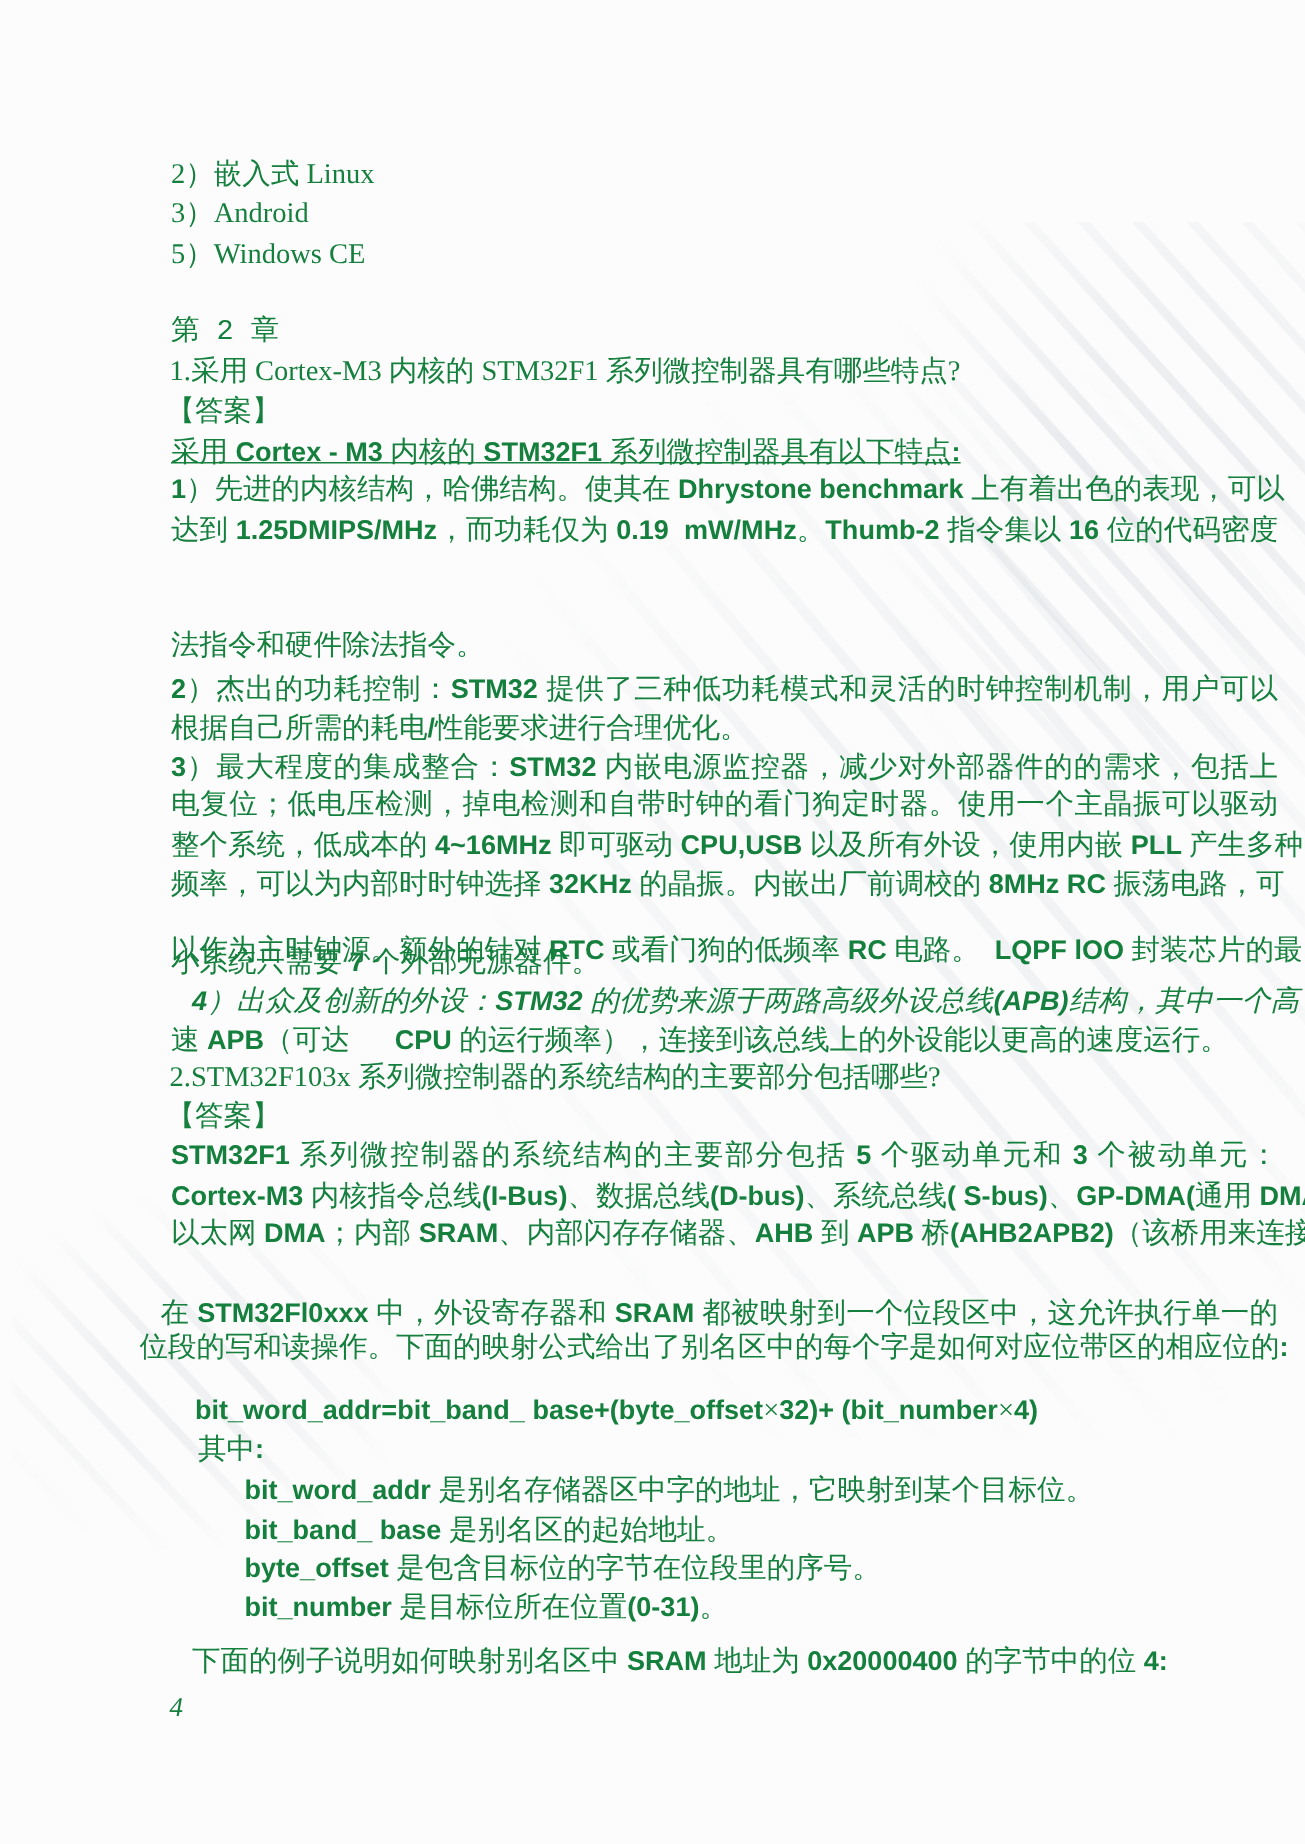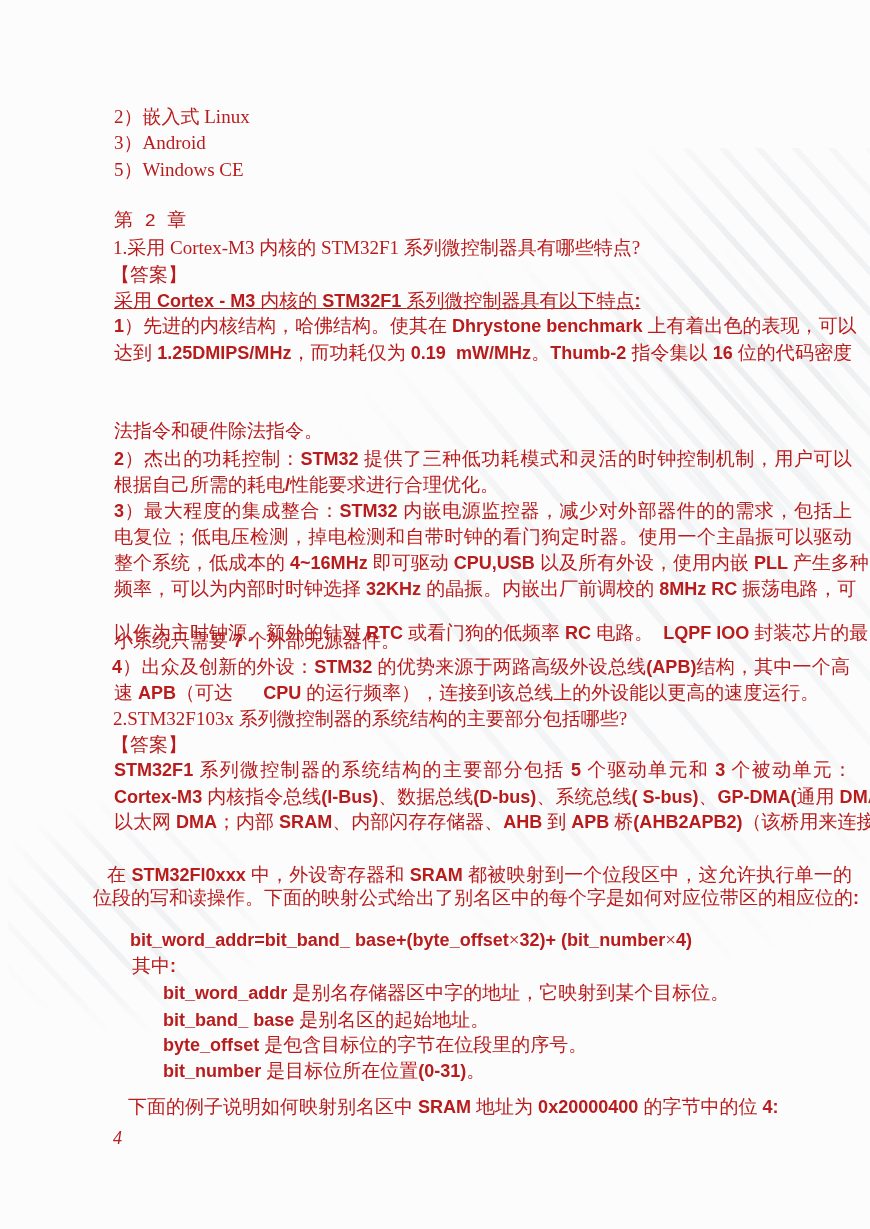--- a/index.html
+++ b/index.html
@@ -35,21 +35,21 @@
       rgba(160,168,182,.13) 13px, rgba(160,168,182,.13) 18px,
       rgba(160,168,182,0) 19px, rgba(160,168,182,0) 30px);
     -webkit-mask-image:radial-gradient(ellipse at 45% 50%, #000 26%, transparent 72%);
             mask-image:radial-gradient(ellipse at 45% 50%, #000 26%, transparent 72%);
   }
   
   #text-layer{position:absolute;left:0;top:0;width:870px;height:1229px;}
   .line{
     position:absolute;
     white-space:pre;
-    color:#b91c1c;
+    color:#15803d;
     font-size:19px;
     line-height:24px;
   }
   .serif{font-family:"Liberation Serif", serif;}
   .mix{font-family:"Liberation Serif", serif;}
   .mix .lat{
     font-family:"Liberation Sans", sans-serif;
     font-weight:600;
     font-size:0.95em;
   }
@@ -75,21 +75,21 @@
     <div class="line mix j" style="left: 114px; top: 341px; width: 738px;">达到<span class="lat"> 1.25DMIPS/MHz</span>，而功耗仅为<span class="lat"> 0.19  mW/MHz</span>。<span class="lat">Thumb-2 </span>指令集以<span class="lat"> 16 </span>位的代码密度</div>
     <div class="line mix" style="left: 114px; top: 419px;">法指令和硬件除法指令。</div>
     <div class="line mix j" style="left: 114px; top: 447px; width: 738px;"><span class="lat">2</span>）杰出的功耗控制：<span class="lat">STM32 </span>提供了三种低功耗模式和灵活的时钟控制机制，用户可以</div>
     <div class="line mix" style="left: 114px; top: 473px;">根据自己所需的耗电<span class="lat">/</span>性能要求进行合理优化。</div>
     <div class="line mix j" style="left: 114px; top: 499px; width: 738px;"><span class="lat">3</span>）最大程度的集成整合：<span class="lat">STM32 </span>内嵌电源监控器，减少对外部器件的的需求，包括上</div>
     <div class="line mix j" style="left: 114px; top: 525px; width: 738px;">电复位；低电压检测，掉电检测和自带时钟的看门狗定时器。使用一个主晶振可以驱动</div>
     <div class="line mix j" style="left: 114px; top: 551px; width: 738px;">整个系统，低成本的<span class="lat"> 4~16MHz </span>即可驱动<span class="lat"> CPU,USB </span>以及所有外设，使用内嵌<span class="lat"> PLL </span>产生多种</div>
     <div class="line mix j" style="left: 114px; top: 577px; width: 738px;">频率，可以为内部时时钟选择<span class="lat"> 32KHz </span>的晶振。内嵌出厂前调校的<span class="lat"> 8MHz RC </span>振荡电路，可</div>
     <div class="line mix j" style="left: 114px; top: 580px; width: 738px; margin-top: 41px;">以作为主时钟源。额外的针对<span class="lat"> RTC </span>或看门狗的低频率<span class="lat"> RC </span>电路。<span class="lat">  LQPF lOO </span>封装芯片的最</div>
     <div class="line mix" style="left: 114px; top: 629px;">小系统只需要<span class="lat"> 7 </span>个外部无源器件。</div>
-    <div class="line mix j" style="left: 112px; top: 655px; width: 738px;"><span class="lat">4</span>）出众及创新的外设：<span class="lat">STM32 </span>的优势来源于两路高级外设总线<span class="lat">(APB)</span>结构，其中一个高</div>
+    <div class="line mix j" style="left: 128px; top: 655px; width: 738px; font-style: italic;"><span class="lat">4</span>）出众及创新的外设：<span class="lat">STM32 </span>的优势来源于两路高级外设总线<span class="lat">(APB)</span>结构，其中一个高</div>
     <div class="line mix" style="left: 114px; top: 681px;">速<span class="lat"> APB</span>（可达<span class="lat">      CPU </span>的运行频率），连接到该总线上的外设能以更高的速度运行。</div>
     <div class="line serif" style="left: 113px; top: 707px;">2.STM32F103x 系列微控制器的系统结构的主要部分包括哪些?</div>
     <div class="line serif" style="left: 111px; top: 733px;">【答案】</div>
     <div class="line mix j" style="left: 114px; top: 758px; width: 738px;"><span class="lat">STM32F1 </span>系列微控制器的系统结构的主要部分包括<span class="lat"> 5 </span>个驱动单元和<span class="lat"> 3 </span>个被动单元：</div>
     <div class="line mix j" style="left: 114px; top: 785px; width: 738px;"><span class="lat">Cortex-M3 </span>内核指令总线<span class="lat">(I-Bus)</span>、数据总线<span class="lat">(D-bus)</span>、系统总线<span class="lat">( S-bus)</span>、<span class="lat">GP-DMA(</span>通用<span class="lat"> DMA)</span>、</div>
     <div class="line mix j" style="left: 114px; top: 810px; width: 738px;">以太网<span class="lat"> DMA</span>；内部<span class="lat"> SRAM</span>、内部闪存存储器、<span class="lat">AHB </span>到<span class="lat"> APB </span>桥<span class="lat">(AHB2APB2)</span>（该桥用来连接</div>
     <div class="line mix j" style="left: 107px; top: 863px; width: 745px;">在<span class="lat"> STM32Fl0xxx </span>中，外设寄存器和<span class="lat"> SRAM </span>都被映射到一个位段区中，这允许执行单一的</div>
     <div class="line mix j" style="left: 93px; top: 886px; width: 697px;">位段的写和读操作。下面的映射公式给出了别名区中的每个字是如何对应位带区的相应位的<span class="lat">:</span></div>
     <div class="line mix" style="left: 130px; top: 928px;"><span class="lat">bit_word_addr=bit_band_ base+(byte_offset</span>×<span class="lat">32)+ (bit_number</span>×<span class="lat">4)</span></div>
     <div class="line mix" style="left: 132px; top: 954px;">其中<span class="lat">:</span></div>

